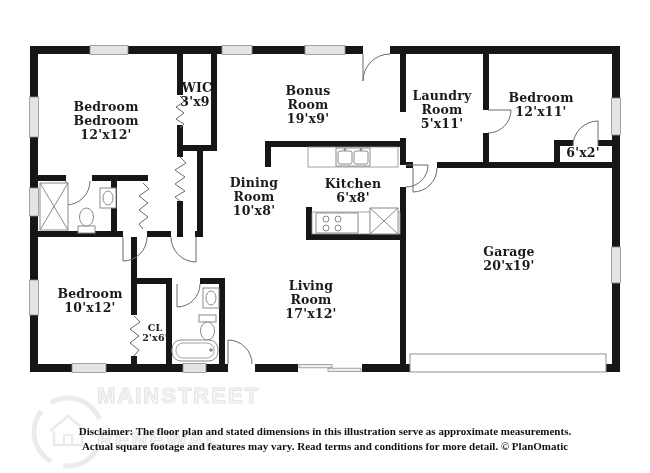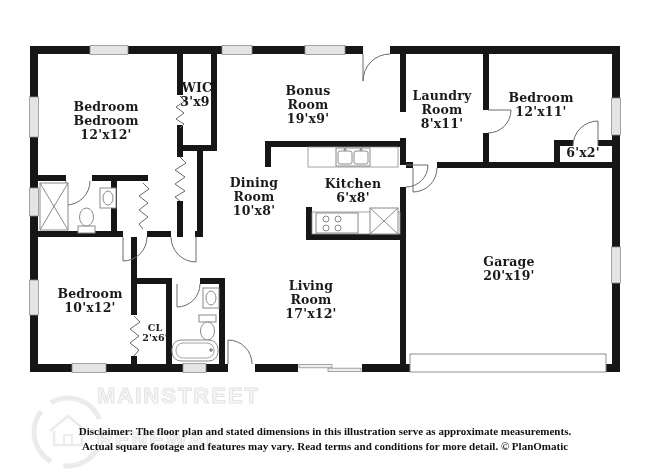--- a/index.html
+++ b/index.html
@@ -226,39 +226,39 @@
         <div>3'x9'</div>
       </div>
       <div class="room-label" style="left: 308px; top: 84px;">
         <div>Bonus</div>
         <div>Room</div>
         <div>19'x9'</div>
       </div>
       <div class="room-label" style="left: 442px; top: 89px;">
         <div>Laundry</div>
         <div>Room</div>
-        <div>8'x11'</div>
+        <div>5'x11'</div>
       </div>
       <div class="room-label" style="left: 541px; top: 91px;">
         <div>Bedroom</div>
         <div>12'x11'</div>
       </div>
       <div class="room-label" style="left: 583px; top: 146px;">
         <div>6'x2'</div>
       </div>
       <div class="room-label" style="left: 254px; top: 176px;">
         <div>Dining</div>
         <div>Room</div>
         <div>10'x8'</div>
       </div>
       <div class="room-label" style="left: 353px; top: 177px;">
         <div>Kitchen</div>
         <div>6'x8'</div>
       </div>
-      <div class="room-label" style="left: 509px; top: 255px;">
+      <div class="room-label" style="left: 509px; top: 245px;">
         <div>Garage</div>
         <div>20'x19'</div>
       </div>
       <div class="room-label" style="left: 90px; top: 287px;">
         <div>Bedroom</div>
         <div>10'x12'</div>
       </div>
       <div class="room-label small" style="left: 155px; top: 323px;">
         <div>CL</div>
         <div>2'x6'</div>

